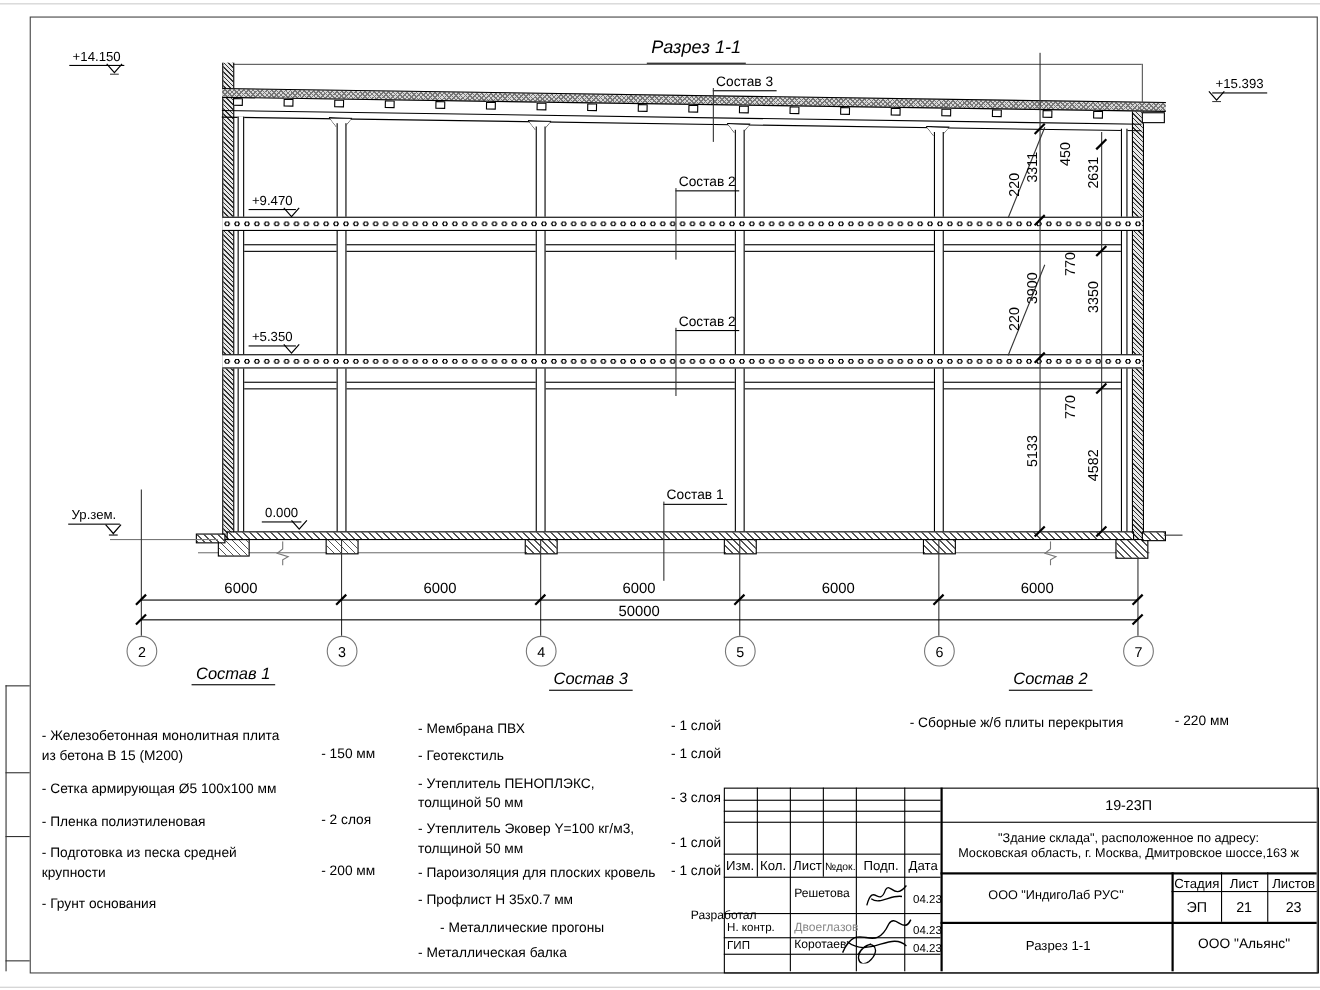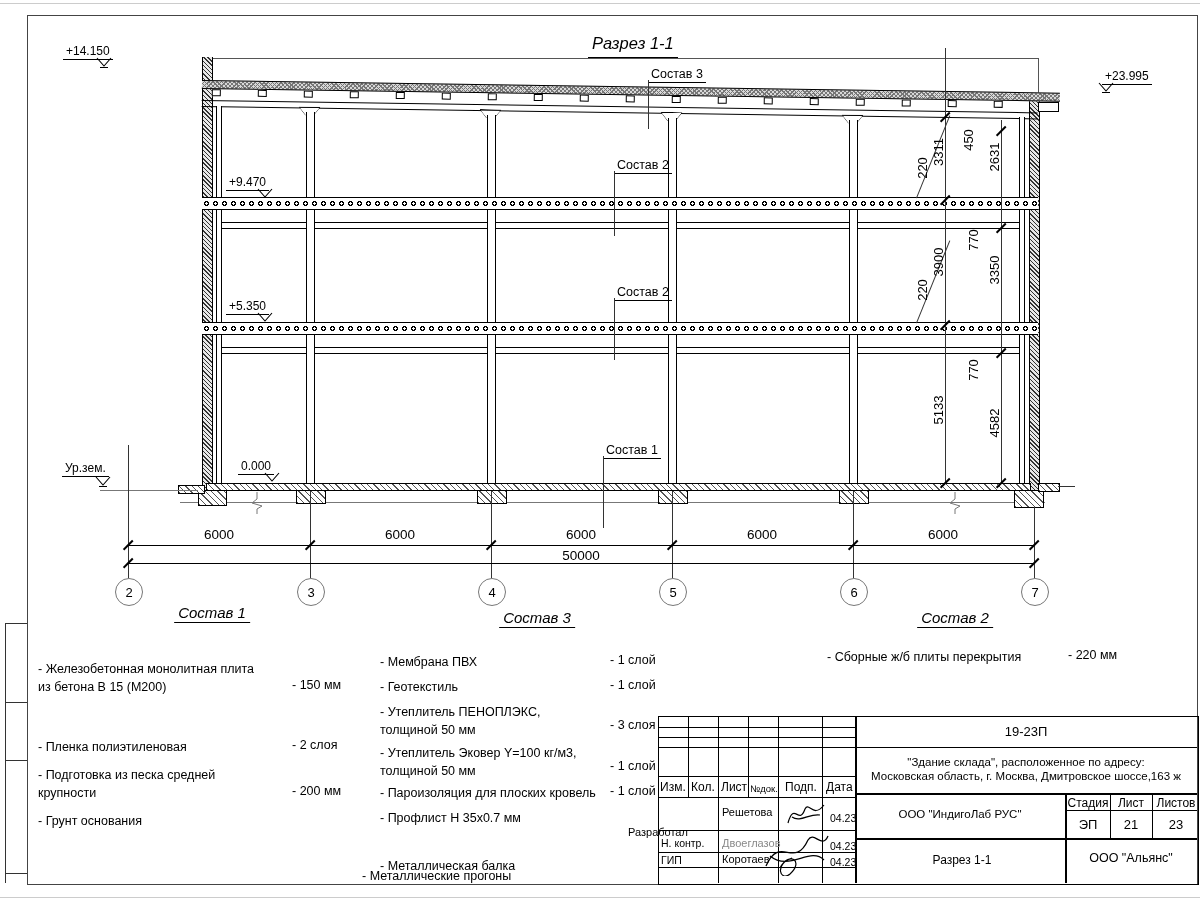--- a/index.html
+++ b/index.html
@@ -123,21 +123,21 @@
       <path d="M7,0 L7,7 L2,11 L12,14 L7,17 L7,22" fill="none" stroke="#777" stroke-width="1"></path>
     </svg>
 
   <div class="elev" style="left:63px;top:44px;">
     <span class="ul">+14.150</span>
     <svg width="16" height="11" style="position:absolute;left:33px;top:13px;">
         <path d="M1,1 L8,9 L15,1 M4,10.5 h8" fill="none" stroke="#000" stroke-width="1.1"></path>
       </svg>
   </div>
   <div class="elev" style="left:1102px;top:69px;">
-    <span class="ul">+23.995</span>
+    <span class="ul">+15.393</span>
     <svg width="16" height="11" style="position:absolute;left:-4px;top:13px;">
         <path d="M1,1 L8,9 L15,1 M4,10.5 h8" fill="none" stroke="#000" stroke-width="1.1"></path>
       </svg>
   </div>
   <div class="elev" style="left:226px;top:175px;z-index:6;">
     <span class="ul">+9.470</span>
     <svg width="16" height="11" style="position:absolute;left:31px;top:13px;">
         <path d="M1,1 L8,9 L15,1" fill="none" stroke="#000" stroke-width="1.1"></path>
       </svg>
   </div>
@@ -233,39 +233,40 @@
   <div class="circ" style="left:840px;top:578px;">
       <span>6</span>
     </div>
   <div class="circ" style="left:1021px;top:578px;">
       <span>7</span>
     </div>
 
   <div class="lhead" style="left:212px;top:604px;">Состав 1</div>
   <div class="lname" style="left:38px;top:660px;width:230px;white-space:normal;">- Железобетонная  монолитная плита из бетона В 15 (М200)</div>
   <div class="qty" style="left:292px;top:678px;">- 150 мм</div>
+  <div class="lname" style="left:38px;top:708px;width:250px;">- Сетка армирующая Ø5 100x100 мм</div>
   <div class="lname" style="left:38px;top:738px;width:230px;">- Пленка полиэтиленовая</div>
   <div class="qty" style="left:292px;top:738px;">-  2 слоя</div>
   <div class="lname" style="left:38px;top:766px;width:220px;white-space:normal;">- Подготовка из песка средней крупности</div>
   <div class="qty" style="left:292px;top:784px;">- 200 мм</div>
   <div class="lname" style="left:38px;top:812px;width:230px;">- Грунт основания</div>
 
   <div class="lhead" style="left:537px;top:609px;">Состав 3</div>
   <div class="lname" style="left:380px;top:653px;width:215px;">- Мембрана ПВХ</div>
   <div class="qty" style="left:610px;top:653px;">- 1 слой</div>
   <div class="lname" style="left:380px;top:678px;width:215px;">- Геотекстиль</div>
   <div class="qty" style="left:610px;top:678px;">- 1 слой</div>
   <div class="lname" style="left:380px;top:703px;width:215px;white-space:normal;">- Утеплитель ПЕНОПЛЭКС, толщиной 50 мм</div>
   <div class="qty" style="left:610px;top:718px;">- 3 слоя</div>
   <div class="lname" style="left:380px;top:744px;width:215px;white-space:normal;">- Утеплитель Эковер Y=100 кг/м3, толщиной 50 мм</div>
   <div class="qty" style="left:610px;top:759px;">- 1 слой</div>
   <div class="lname" style="left:380px;top:784px;width:225px;">- Пароизоляция для плоских кровель</div>
   <div class="qty" style="left:610px;top:784px;">- 1 слой</div>
   <div class="lname" style="left:380px;top:809px;width:215px;">- Профлист Н 35х0.7 мм</div>
-  <div class="lname" style="left:362px;top:834px;width:215px;margin-top:33px;">- Металлические прогоны</div>
+  <div class="lname" style="left:400px;top:834px;width:215px;">- Металлические прогоны</div>
   <div class="lname" style="left:380px;top:857px;width:215px;">- Металлическая балка</div>
 
   <div class="lhead" style="left:955px;top:609px;">Состав 2</div>
   <div class="lname" style="left:827px;top:648px;width:235px;">- Сборные ж/б плиты перекрытия</div>
   <div class="qty" style="left:1068px;top:648px;">- 220 мм</div>
 
 
   <div style="position:absolute;left:658px;top:716px;width:539px;height:167px;border:1.5px solid #000;"></div>
 
   <div class="vl" style="left:688px;top:716px;height:81px;background:#000"></div>

